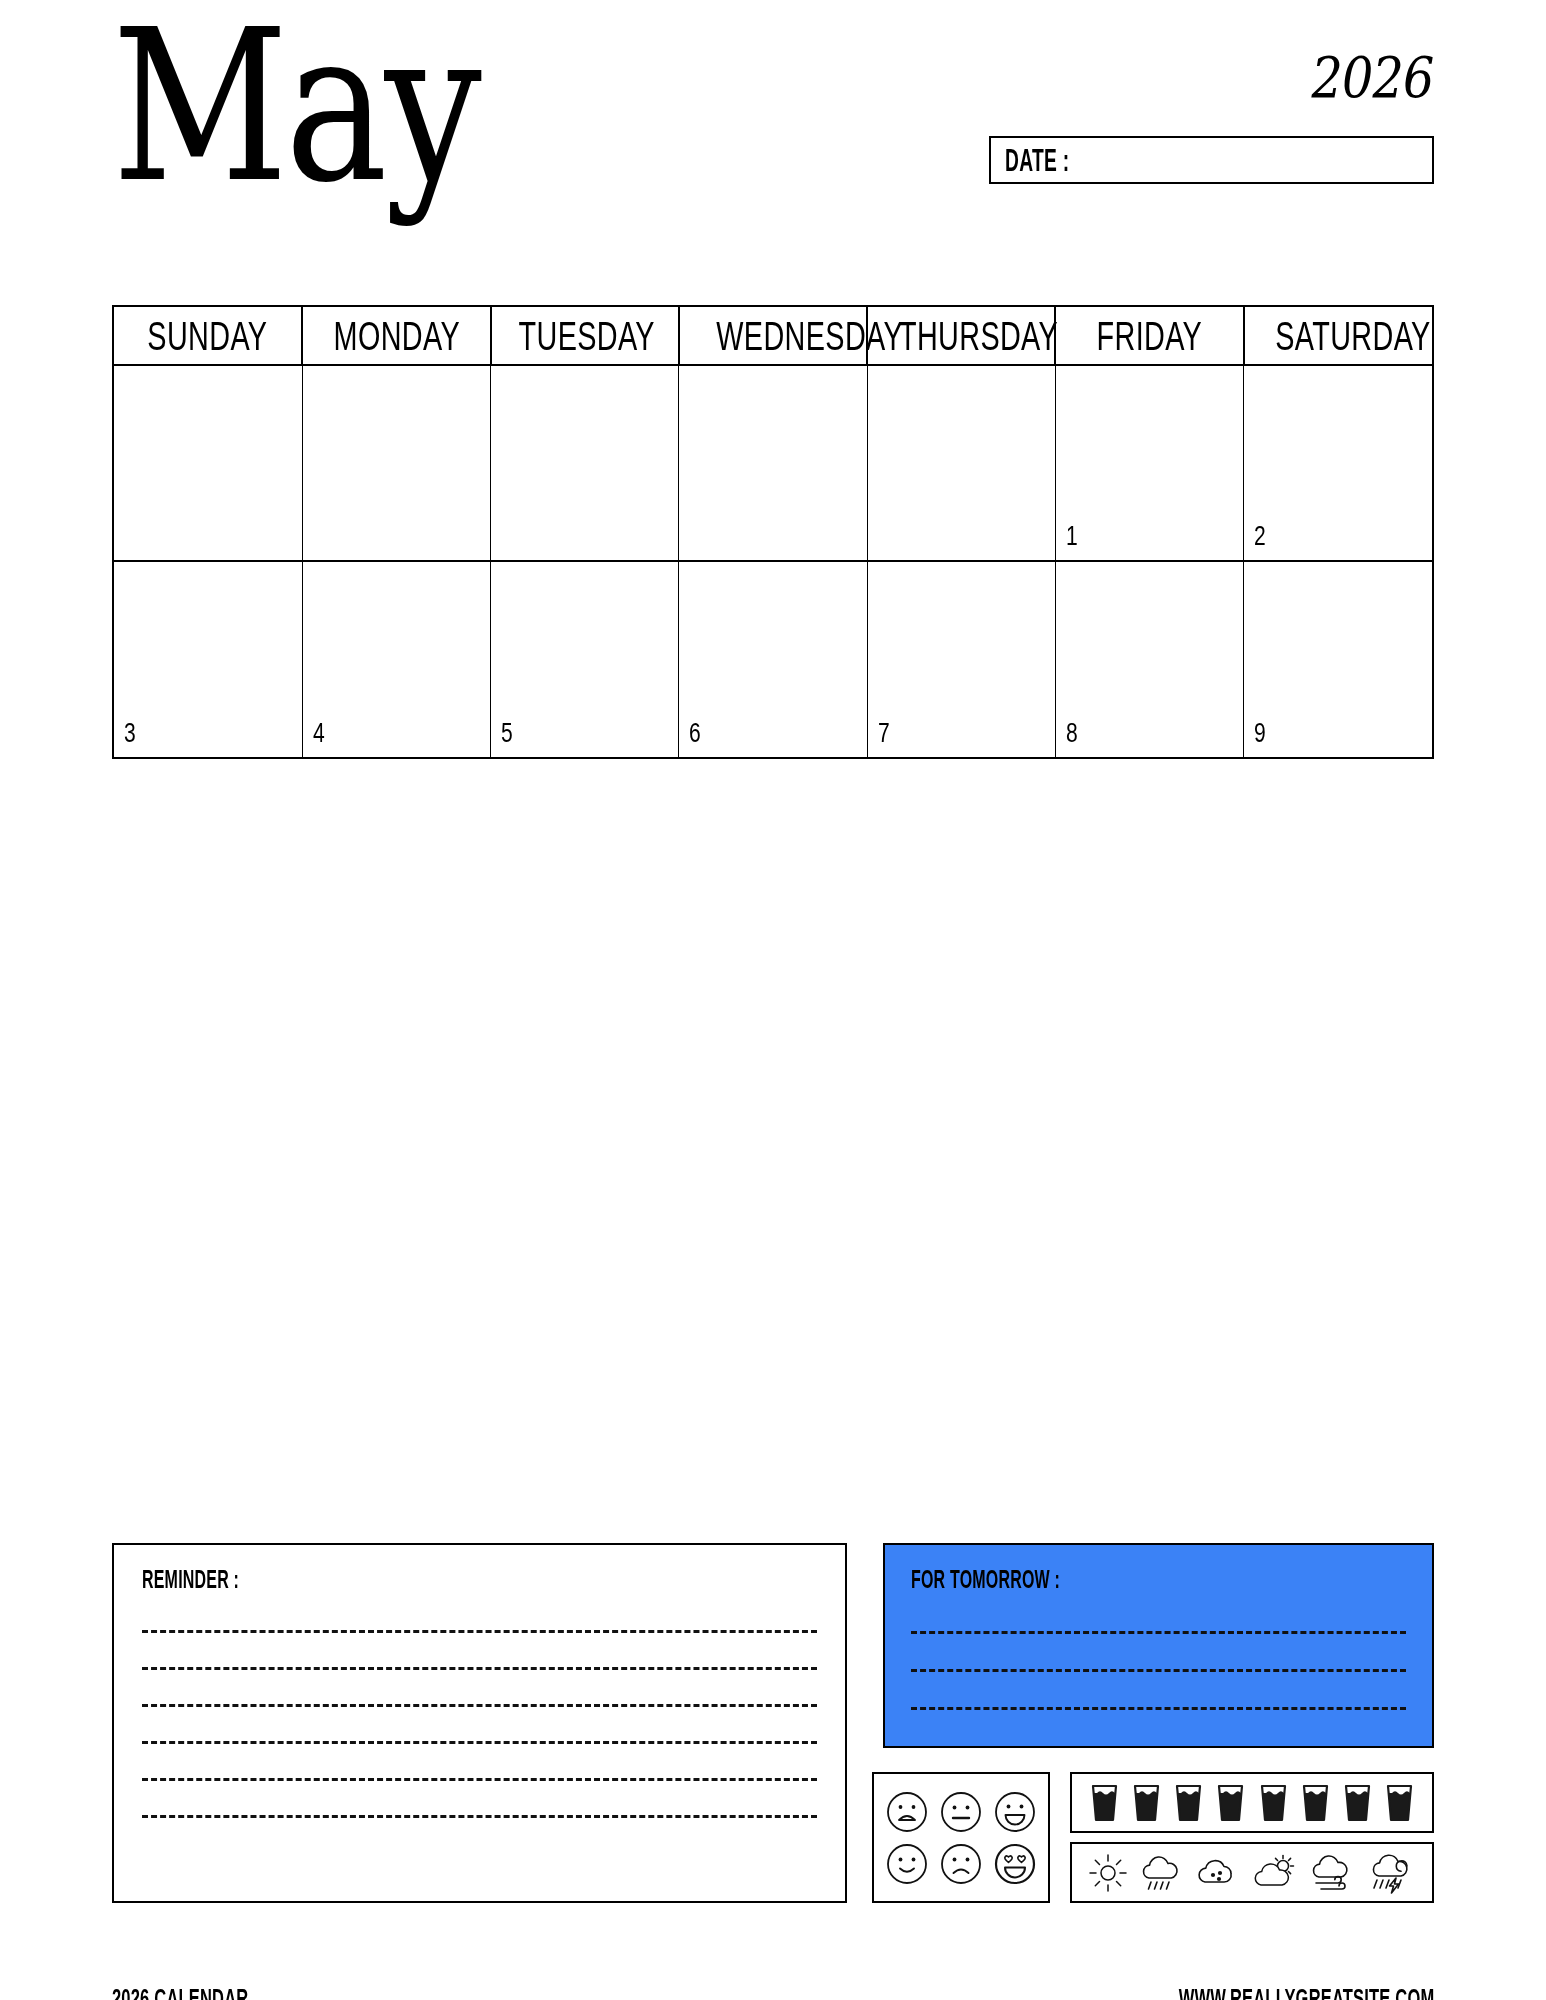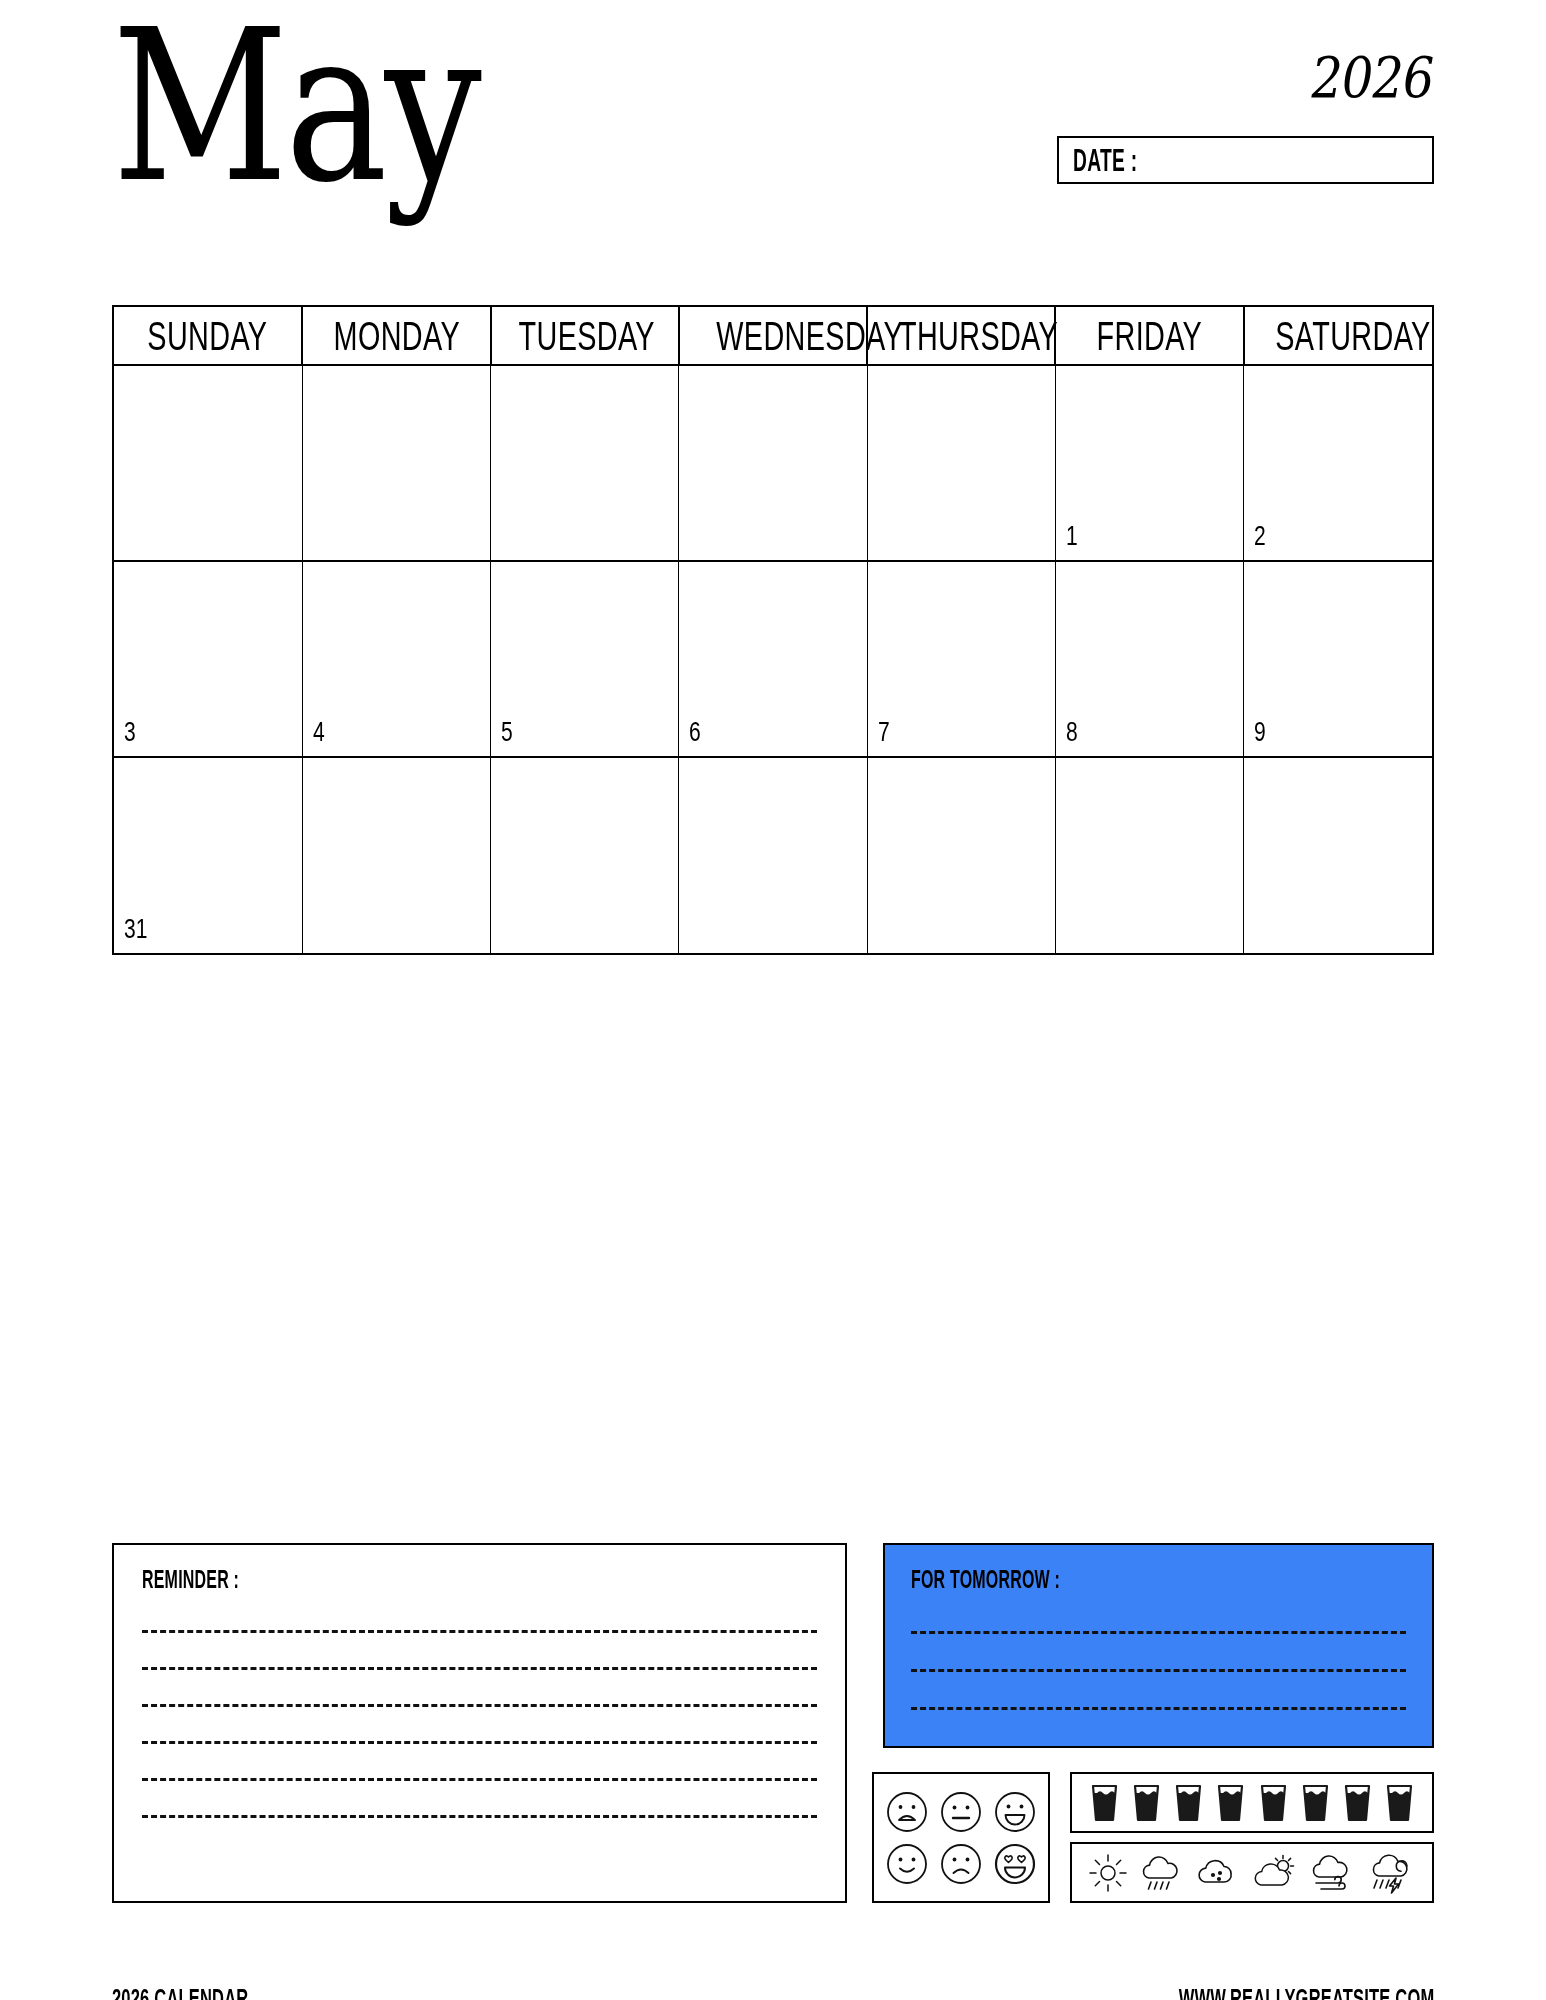--- a/index.html
+++ b/index.html
@@ -60,21 +60,21 @@
     font-weight: 400;
     letter-spacing: -1px;
     transform: scaleX(0.88);
     transform-origin: right top;
   }
 
   .date-box {
     position: absolute;
     right: 0;
     top: 110px;
-    width: 377px;
+    width: 445px;
     height: 48px;
     border: 2.5px solid #000;
     background: #fff;
   }
 
   .date-box-label {
     position: absolute;
     left: 14px;
     top: 50%;
     transform: translateY(-50%) scaleX(0.62);
@@ -329,29 +329,20 @@
         </tr>
         <tr>
           <td><span class="daynum">3</span></td>
           <td><span class="daynum">4</span></td>
           <td><span class="daynum">5</span></td>
           <td><span class="daynum">6</span></td>
           <td><span class="daynum">7</span></td>
           <td><span class="daynum">8</span></td>
           <td><span class="daynum">9</span></td>
         </tr>
-        <tr>
-          <td><span class="daynum">31</span></td>
-          <td><span class="daynum"></span></td>
-          <td><span class="daynum"></span></td>
-          <td><span class="daynum"></span></td>
-          <td><span class="daynum"></span></td>
-          <td><span class="daynum"></span></td>
-          <td><span class="daynum"></span></td>
-        </tr>
       </tbody>
     </table>
   </div>
 
   <div class="bottom">
 
     <div class="reminder-box">
       <span class="panel-label">REMINDER :</span>
       <div class="dashed-line"></div>
       <div class="dashed-line"></div>

